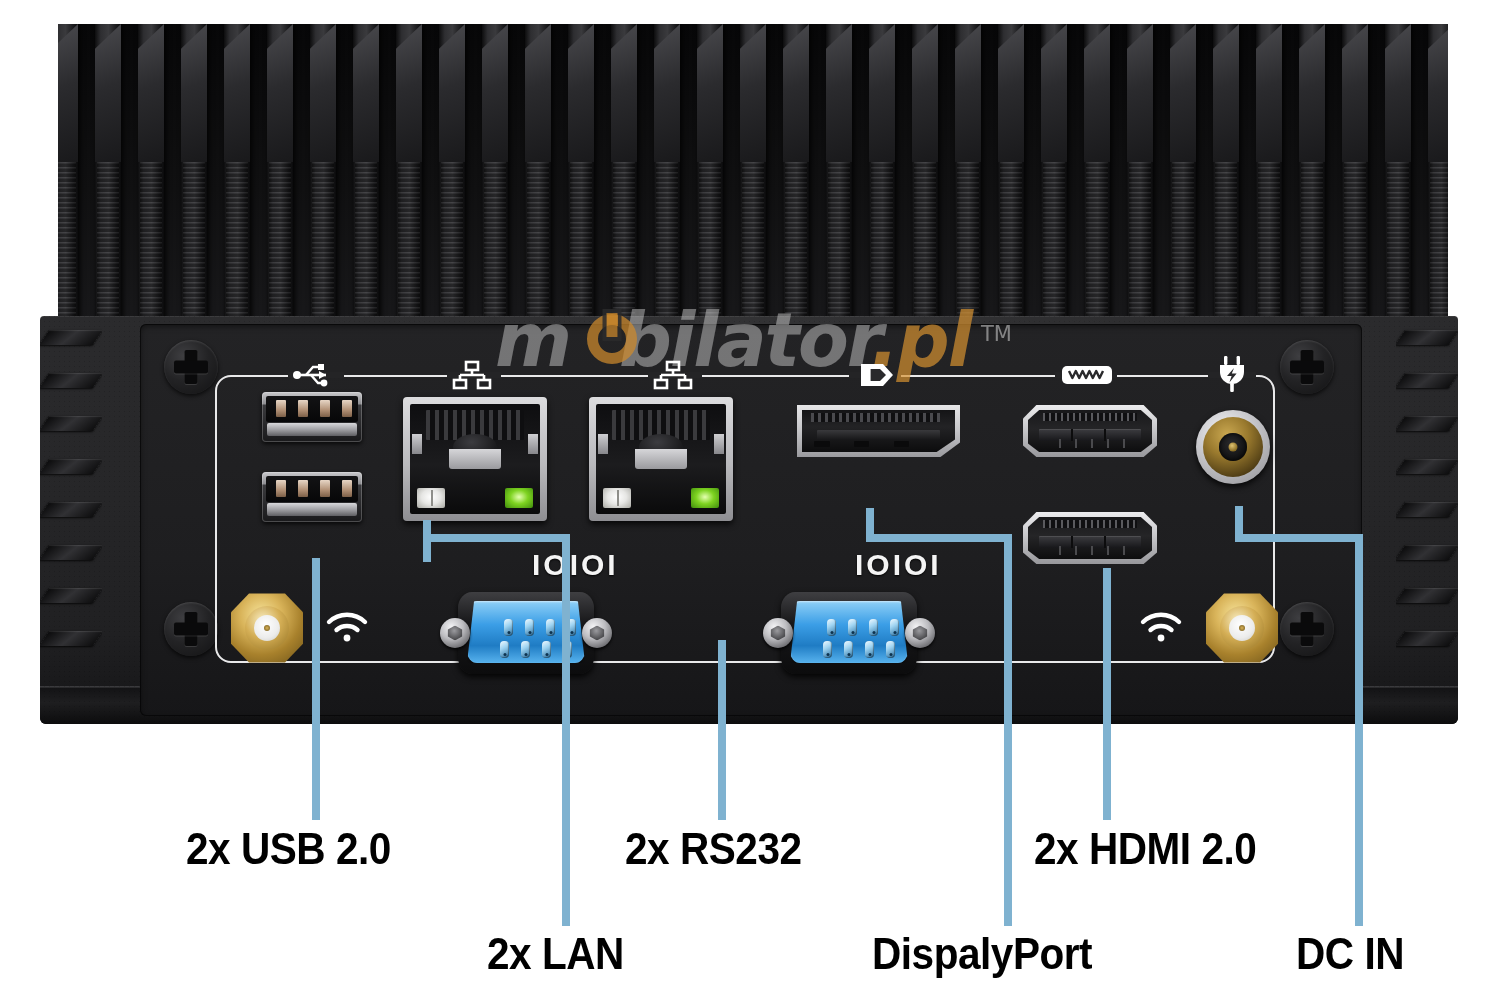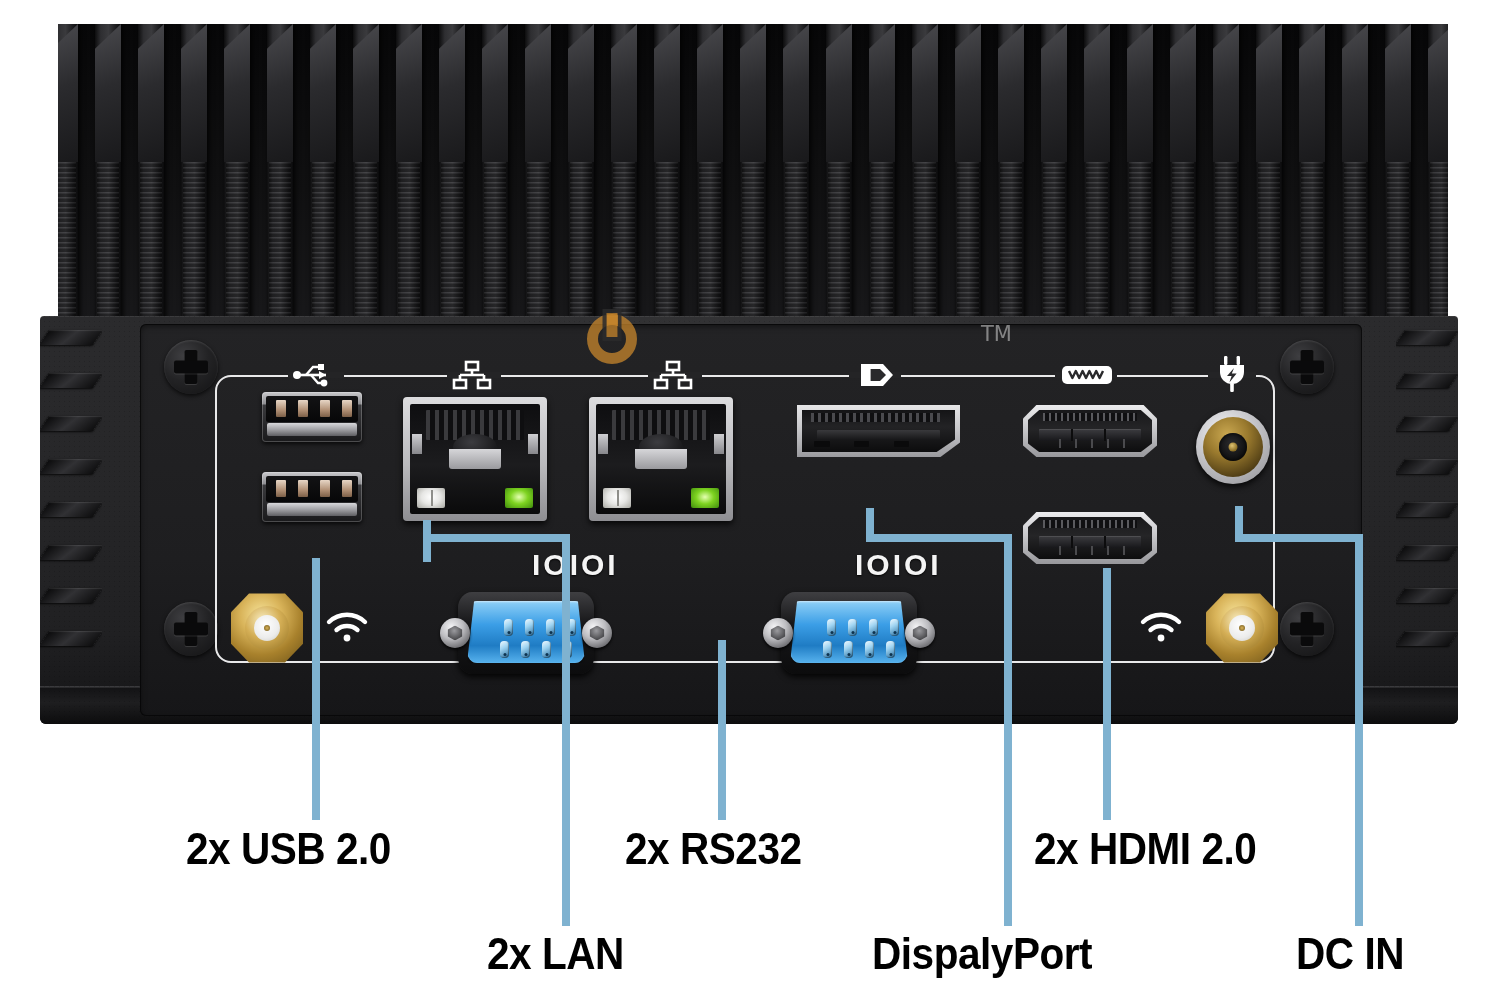--- a/index.html
+++ b/index.html
@@ -468,20 +468,23 @@
 
   <div class="outline"></div>
   <div class="outline-mask" style="left:288px;width:56px;"></div>
   <div class="outline-mask" style="left:447px;width:54px;"></div>
   <div class="outline-mask" style="left:648px;width:54px;"></div>
   <div class="outline-mask" style="left:849px;width:52px;"></div>
   <div class="outline-mask" style="left:1055px;width:62px;"></div>
   <div class="outline-mask" style="left:1208px;width:48px;"></div>
 
   <div class="watermark">
+    <div class="wm-text">
+      <span>m</span><span style="visibility:hidden">o</span><span>bilator</span><span class="wm-pl">.pl</span>
+    </div>
     <div class="wm-o"></div>
     <div class="wm-text wm-tm">TM</div>
   </div>
 
   <div class="pico" style="left:292px;top:360px;">
     <svg viewBox="0 0 40 30">
         <g fill="#fff" stroke="#fff">
       <circle cx="5" cy="15" r="4" stroke="none"></circle>
       <path d="M5 15 H34" stroke-width="2.6" fill="none"></path>
       <path d="M34 15 l-7 -4 v8 z" stroke="none"></path>

